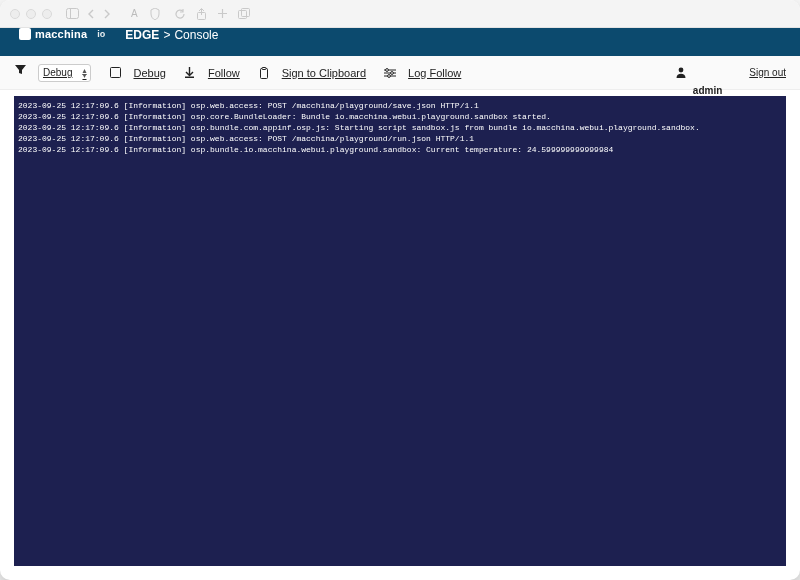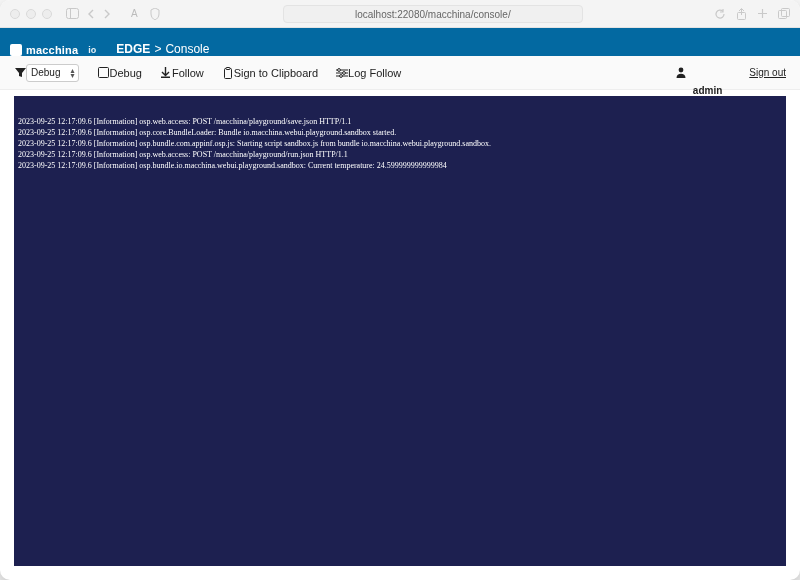--- a/index.html
+++ b/index.html
@@ -44,48 +44,49 @@
     border-radius: 4px;
     height: 18px;
     text-align: center;
     font-size: 10px;
     color: #666;
     line-height: 18px;
   }
   .tb-right { display: flex; gap: 10px; align-items: center; margin-left: 8px; color: #c9c9c9; }
   .header {
     height: 28px;
-    background: #0369a1;
+    background: #0c4a6e;
     color: #fff;
     display: flex;
-    align-items: flex-end;
-    padding: 0 10px;
+    align-items: flex-start;
+    padding: 0 19px;
     font-size: 12px;
     font-weight: 600;
   }
   .brand { display: flex; align-items: center; gap: 4px; }
   .brand-logo { width: 12px; height: 12px; background: #fff; border-radius: 2px; display:inline-block; }
   .brand-name { font-weight: 800; letter-spacing: 0.2px; font-size:11px; }
   .brand-sub { font-size: 9px; opacity: .9; margin-left:6px;}
   .brand-edge { margin-left: 20px; font-weight: 700; }
   .crumb { margin-left: 4px; font-weight: 400; }
   .toolbar {
     height: 34px;
     background: #fafafa;
     border-bottom: 1px solid #eee;
     display: flex;
     align-items: center;
     padding: 0 14px;
     font-size: 11px;
     color: #222;
   }
   .toolbar .item {
-    display: flex; align-items: center; gap: 0;
+    display: flex; align-items: flex-start; gap: 12px;
     margin-right: 18px;
     cursor: pointer;
+    text-decoration: underline;
   }
   .toolbar .icon { width: 12px; height: 12px; display:inline-flex; align-items:center; justify-content:center; }
   .select-wrap {
     display: flex; align-items: center;
     border: 1px solid #ccc;
     border-radius: 3px;
     height: 18px;
     padding: 0 4px;
     background: #fff;
     font-size: 10px;
@@ -97,24 +98,24 @@
   .userbox .signout { text-decoration: underline; cursor:pointer;margin-left:21px; }
   .console-wrap {
     flex: 1;
     padding: 6px 14px 14px 14px;
     display: flex;
   }
   .console {
     flex: 1;
     background: #1d2050;
     color: #fff;
-    font-family: Liberation Serif, serif;
+    font-family: Liberation Mono, monospace;
     font-size: 8px;
     line-height: 11px;
-    padding: 20px 4px;
+    padding: 4px 4px;
     overflow: hidden;
     white-space: pre;
   }
   .console .row { display:block; }
   svg { display:block; }
 </style>
 </head>
 <body>
 
 <div class="window">
@@ -144,21 +145,20 @@
       </span>
     </div>
     <div class="tb-group" style="margin-left:14px; gap:12px;">
       <span class="tb-btn" style="font-size:10px;color:#bbb;">A</span>
       <span class="tb-btn">
         <svg width="10" height="12" viewBox="0 0 10 12">
             <path d="M5 0 L9 2 V6 C9 9 7 11 5 12 C3 11 1 9 1 6 V2 Z" fill="none" stroke="#c9c9c9"></path>
           </svg>
       </span>
     </div>
-    <div class="url-field">localhost:22080/macchina/console/</div>
     <div class="tb-right">
       <span class="tb-btn">
         <svg width="12" height="12" viewBox="0 0 12 12">
             <path d="M10 6a4 4 0 1 1-1.2-2.8" fill="none" stroke="#c9c9c9" stroke-width="1.2"></path>
             <path d="M9 1v3h-3" fill="none" stroke="#c9c9c9" stroke-width="1.2"></path>
           </svg>
       </span>
       <span class="tb-btn">
         <svg width="11" height="12" viewBox="0 0 11 12">
             <rect x="1.5" y="4.5" width="8" height="7" rx="1" fill="none" stroke="#c9c9c9"></rect>

